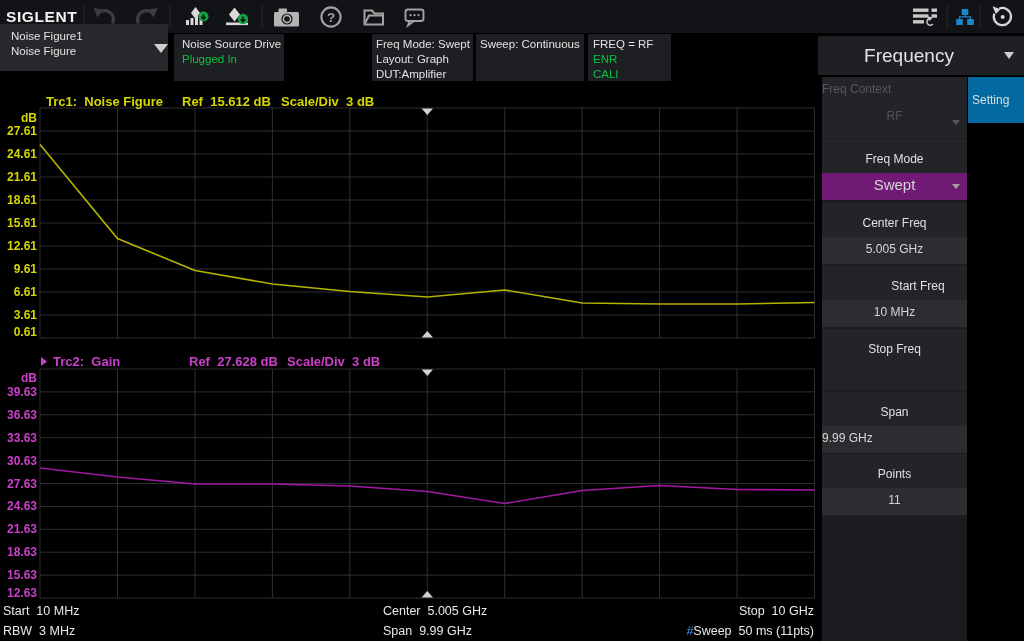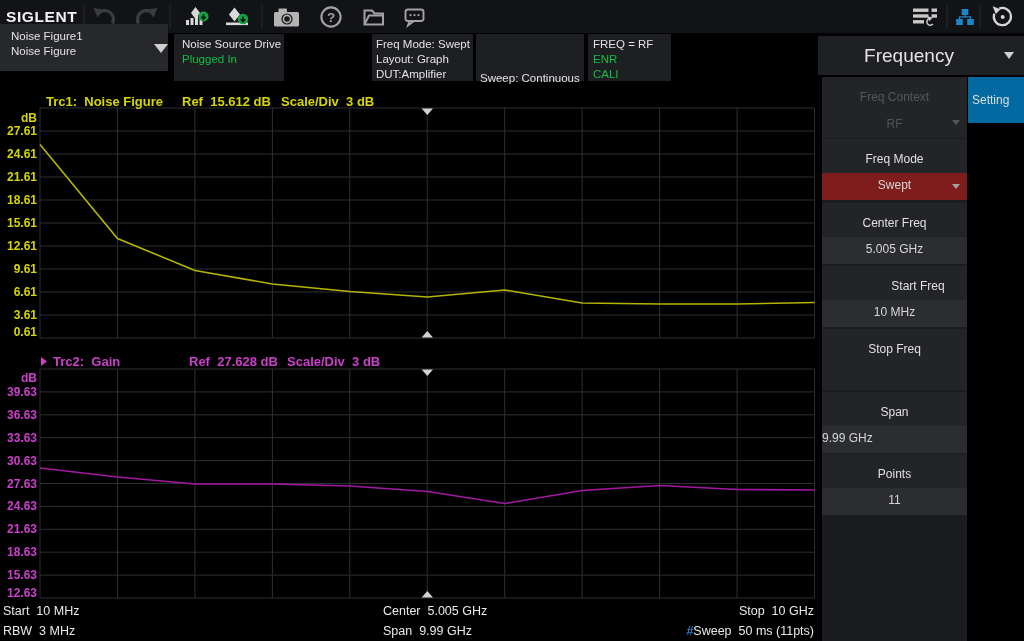--- a/index.html
+++ b/index.html
@@ -82,45 +82,45 @@
   <div style="padding:5px 0 0 11px;">Noise Figure1<br>Noise Figure</div>
   <div class="abs" style="left:154px;top:20px;width:0;height:0;border-left:7px solid transparent;border-right:7px solid transparent;border-top:9px solid #cfcfcf;"></div>
 </div>
 <div class="panel" style="left:174px;top:34px;width:110px;height:47px;">
   <div style="padding:3px 0 0 8px;">Noise Source Drive<br><span class="green">Plugged In</span></div>
 </div>
 <div class="panel" style="left:372px;top:34px;width:101px;height:47px;">
   <div style="padding:3px 0 0 4px;">Freq Mode: Swept<br>Layout: Graph<br>DUT:Amplifier</div>
 </div>
 <div class="panel" style="left:476px;top:34px;width:108px;height:47px;">
-  <div style="padding:3px 0 0 4px;margin-top:34px;">Sweep: Continuous</div>
+  <div style="padding:3px 0 0 4px;">Sweep: Continuous</div>
 </div>
 <div class="panel" style="left:588px;top:34px;width:83px;height:47px;">
   <div style="padding:3px 0 0 5px;">FREQ = RF<br><span class="green">ENR</span><br><span class="green">CALI</span></div>
 </div>
 
 <div class="abs" style="left:818px;top:36px;width:206px;height:39px;background:#1f2024;">
   <div class="abs" style="left:0;top:0;width:182px;height:39px;line-height:39px;text-align:center;color:#e3e3e3;font-size:19px;">Frequency</div>
   <div class="abs" style="left:186px;top:16px;width:0;height:0;border-left:5.5px solid transparent;border-right:5.5px solid transparent;border-top:7px solid #cfcfcf;"></div>
 </div>
 <div class="abs" style="left:968px;top:77px;width:56px;height:46px;background:#0369a1;color:#dedede;font-size:12px;">
   <div style="padding:16px 0 0 4px;">Setting</div>
 </div>
 
 <div class="abs" style="left:822px;top:77px;width:145px;height:564px;background:#1b1c1f;"></div>
 
 <div class="abs" style="left:822px;top:77px;width:145px;height:61px;background:#232428;">
-  <div style="text-align:center;color:#55575b;font-size:12px;padding-top:13px;">Freq Context</div>
+  <div style="text-align:left;color:#55575b;font-size:12px;padding-top:5px;">Freq Context</div>
   <div style="text-align:center;color:#505257;font-size:12px;padding-top:13px;">RF</div>
   <div class="abs" style="left:130px;top:43px;width:0;height:0;border-left:4.5px solid transparent;border-right:4.5px solid transparent;border-top:5px solid #54565a;"></div>
 </div>
 
 <div class="abs" style="left:822px;top:139px;width:145px;height:61px;background:#232428;">
   <div style="height:34px;line-height:40px;text-align:center;color:#e0e0e0;font-size:12px;">Freq Mode</div>
-  <div style="height:27px;line-height:24px;text-align:center;color:#d6d6d6;font-size:12px;background:#7f1d1d;">Swept</div>
+  <div style="height:27px;line-height:24px;text-align:center;color:#d6d6d6;font-size:15px;background:#701a75;">Swept</div>
   <div class="abs" style="left:130px;top:45px;width:0;height:0;border-left:4.5px solid transparent;border-right:4.5px solid transparent;border-top:5px solid #a2a2a2;"></div>
 </div>
 
 <div class="abs" style="left:822px;top:203px;width:145px;height:61px;background:#232428;">
   <div style="height:34px;line-height:40px;text-align:center;color:#e0e0e0;font-size:12px;">Center Freq</div>
   <div style="height:27px;line-height:24px;text-align:center;color:#d6d6d6;font-size:12px;background:#2b2d31;">5.005 GHz</div>
 </div>
 
 <div class="abs" style="left:822px;top:266px;width:145px;height:61px;background:#232428;">
   <div style="height:34px;line-height:40px;text-align:center;color:#e0e0e0;font-size:12px;margin-left:47px;">Start Freq</div>

